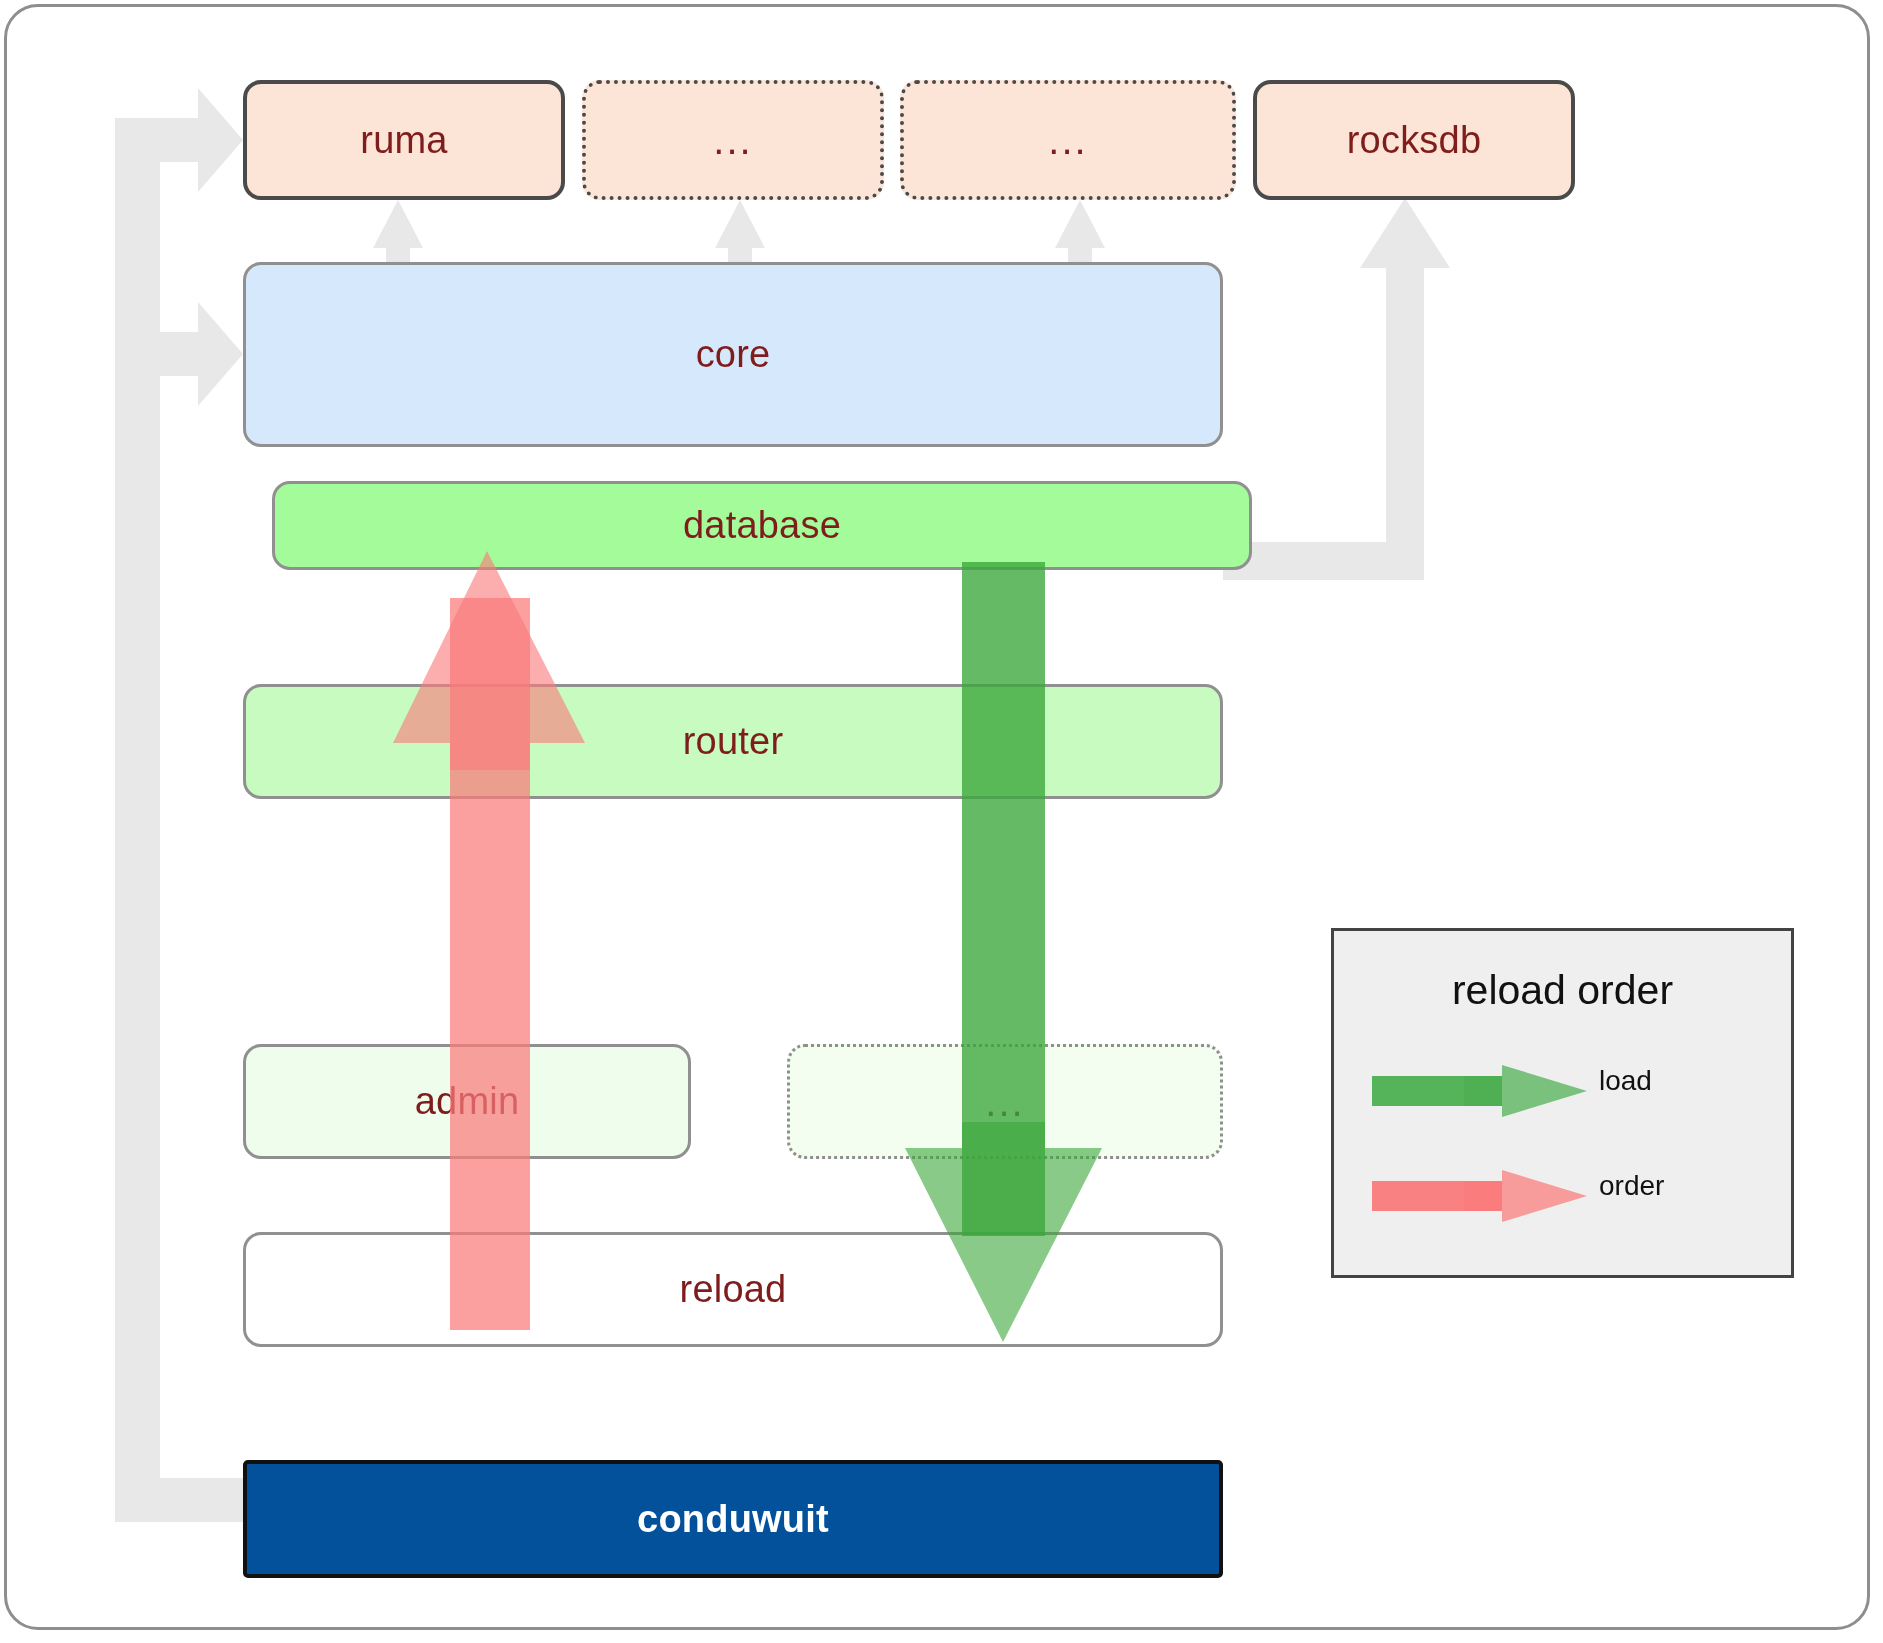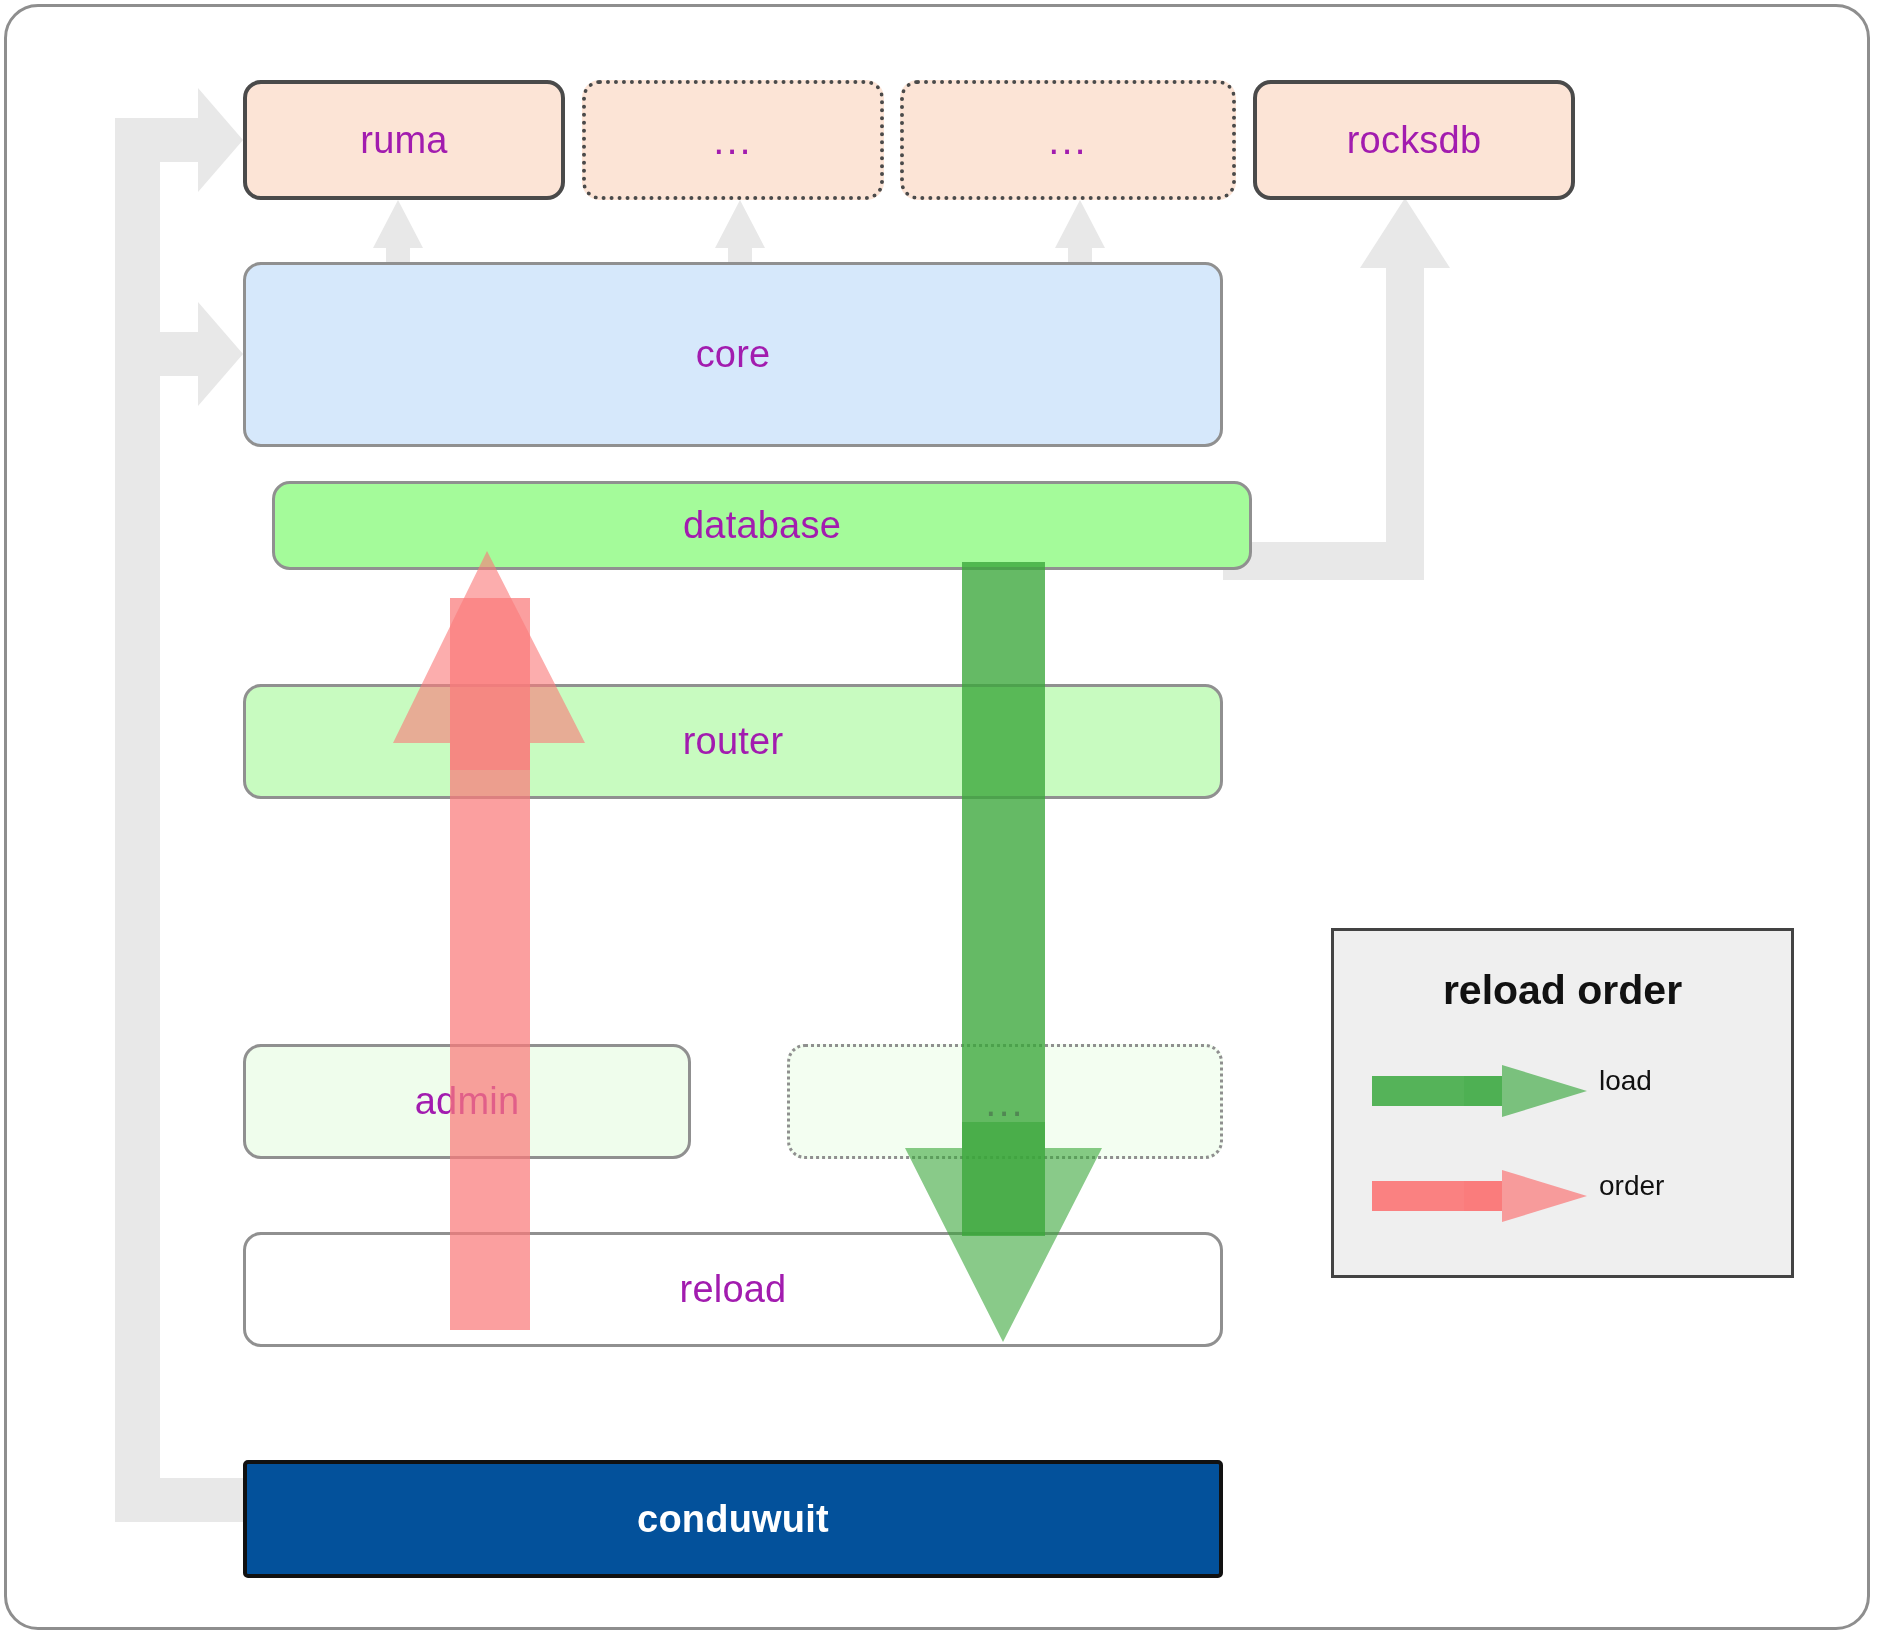--- a/index.html
+++ b/index.html
@@ -29,21 +29,21 @@
     background: #ffffff;
   }
   
   .node {
     position: absolute;
     box-sizing: border-box;
     display: flex;
     align-items: center;
     justify-content: center;
     border-radius: 16px;
-    color: #a21caf;
+    color: #7f1d1d;
     font-size: 38px;
     letter-spacing: 0.2px;
   }
   .node.dotted { border-style: dotted; }
   .node.solid  { border-style: solid; }
 
   .ellipsis {
     letter-spacing: 2px;
     font-size: 40px;
     line-height: 0.5;
@@ -150,21 +150,20 @@
     z-index: 7;
   }
   .legend-title {
     position: absolute;
     left: 0;
     top: 36px;
     width: 100%;
     text-align: center;
     font-size: 41px;
     color: #111111;
-    font-weight: bold;
   }
   .legend-row {
     position: absolute;
     left: 0;
     width: 100%;
     height: 80px;
   }
   .legend-row-load { top: 120px; }
   .legend-row-unload { top: 225px; }
   .legend-arrow {

